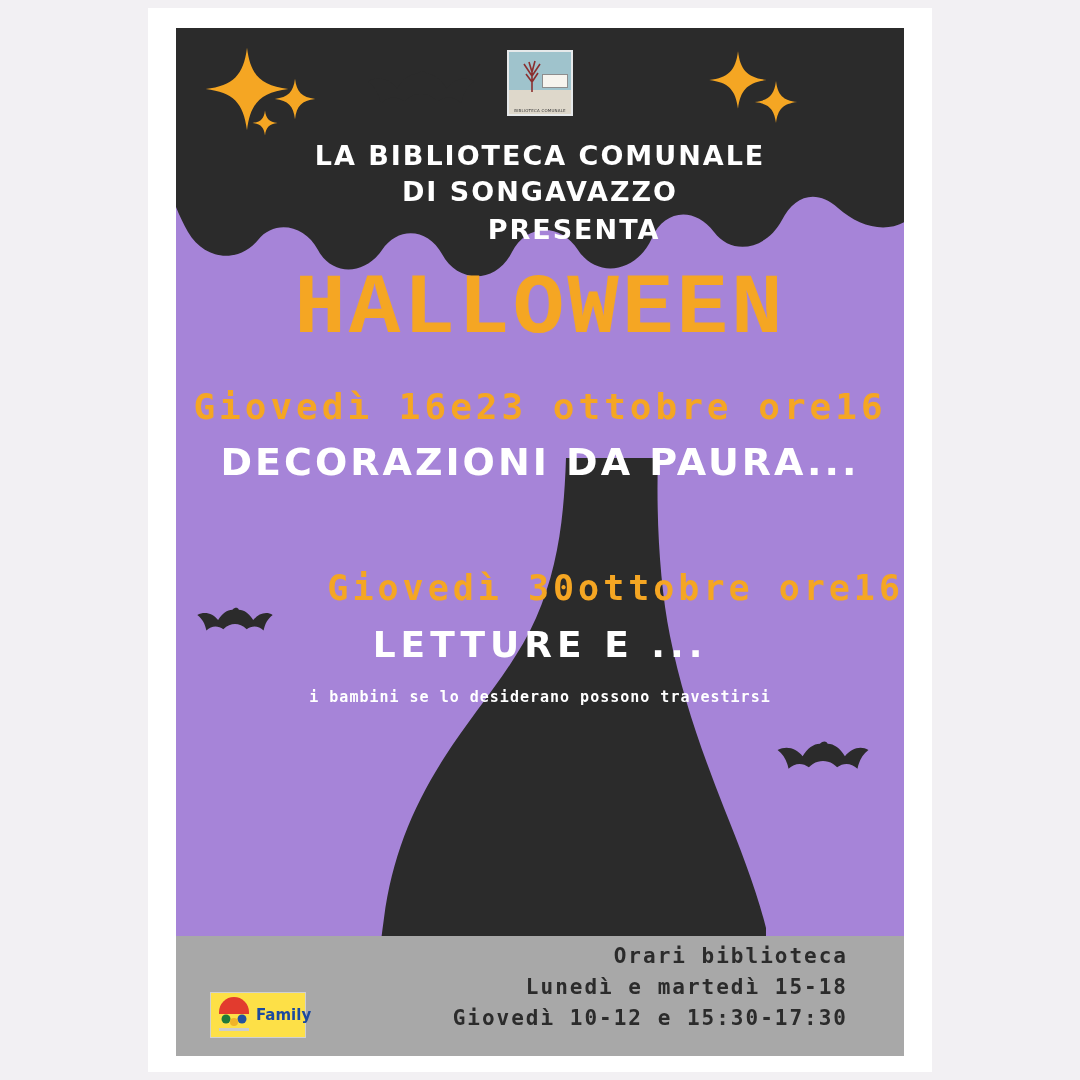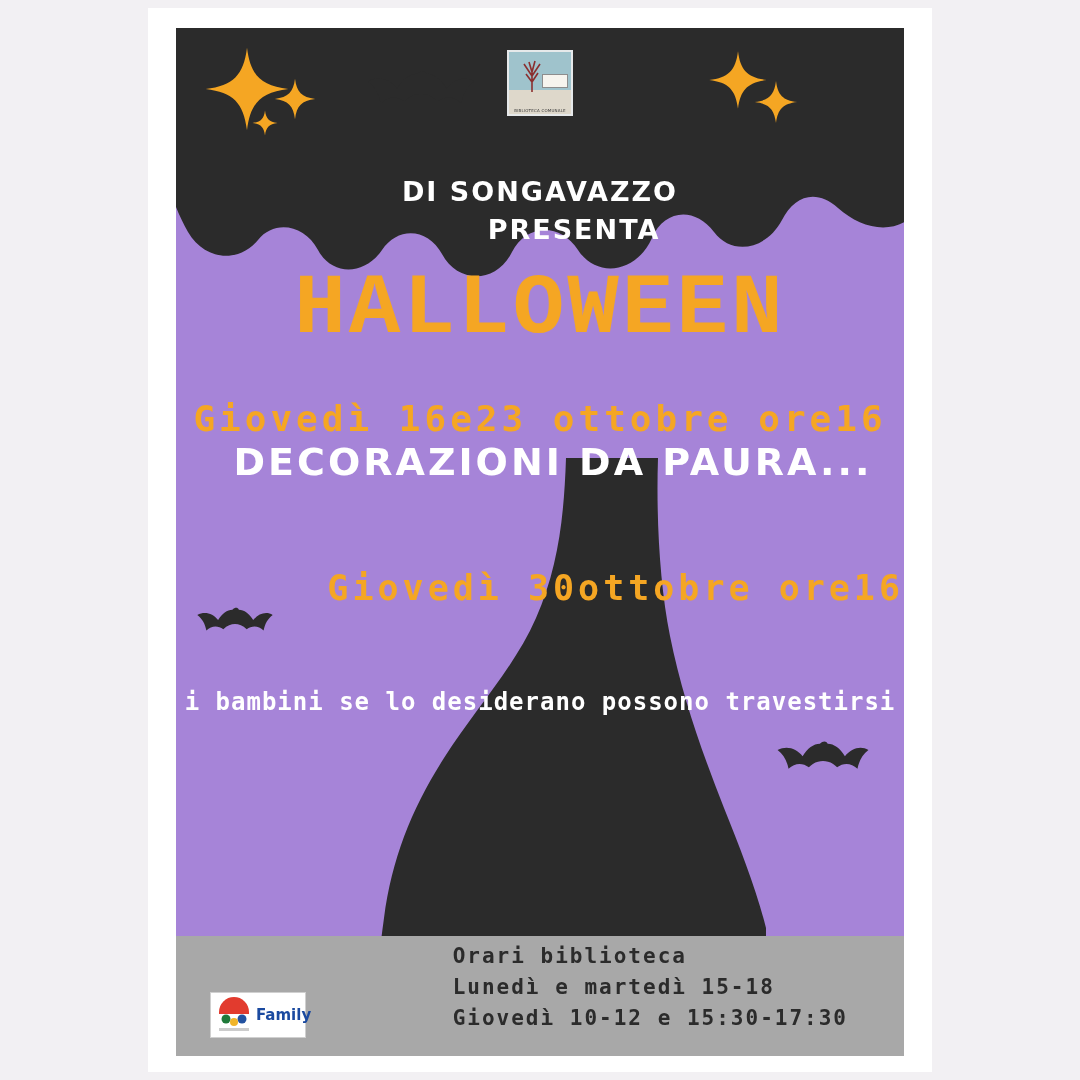--- a/index.html
+++ b/index.html
@@ -122,30 +122,28 @@
     font-family: Liberation Mono, monospace;
   }
 
   #date1 {
     top: 358px;
     color: #f5a623;
     font-size: 36px;
     font-weight: bold;
     letter-spacing: 4px;
     font-family: "DejaVu Sans Mono", monospace;
-    margin-top: 12px;
   }
   #event1 {
     top: 412px;
     color: #ffffff;
     font-size: 38px;
     font-weight: bold;
     letter-spacing: 3px;
     font-family: "DejaVu Sans", sans-serif;
-    padding-left: 13px;
   }
 
   #date2 {
     top: 540px;
     color: #f5a623;
     font-size: 35px;
     font-weight: bold;
     letter-spacing: 4px;
     font-family: "DejaVu Sans Mono", monospace;
     text-align: right;
@@ -154,21 +152,21 @@
     top: 596px;
     color: #ffffff;
     font-size: 36px;
     font-weight: bold;
     letter-spacing: 5px;
     font-family: "DejaVu Sans", sans-serif;
   }
   #subnote {
     top: 660px;
     color: #ffffff;
-    font-size: 24px;
+    font-size: 15px;
     font-weight: bold;
     letter-spacing: 1px;
     font-family: "DejaVu Sans Mono", monospace;
   }
 
   #info-block {
     position: absolute;
     left: 0; right: 0;
     top: 772px;
     text-align: center;
@@ -179,36 +177,36 @@
     line-height: 33px;
     font-family: "DejaVu Sans Mono", monospace;
   }
   #info-block .hl { color: #ffffff; }
 
   
   #hours-block {
     position: absolute;
     right: 56px;
     bottom: 22px;
-    text-align: left;
+    text-align: right;
     color: #2b2b2b;
     font-size: 21px;
     font-weight: bold;
     letter-spacing: 2px;
     line-height: 31px;
     font-family: "DejaVu Sans Mono", monospace;
   }
 
   #family-badge {
     position: absolute;
     left: 34px;
     bottom: 18px;
     width: 96px;
     height: 46px;
-    background: #ffffff;
+    background: #fde047;
     border: 1px solid #d0d0d0;
     box-sizing: border-box;
     display: flex;
     align-items: center;
     padding-left: 4px;
   }
   #family-badge .fam-icon { width: 38px; height: 38px; position: relative; }
   #family-badge .fam-label {
     color: #1b4aa0;
     font-size: 15px;
@@ -308,29 +306,31 @@
       <div class="logo-ground"></div>
       <div class="logo-tree">
         <svg width="22" height="36" viewBox="0 0 22 36">
           <path d="M11,36 L11,16 M11,20 L3,8 M11,20 L19,8 M11,26 L5,18 M11,26 L17,17 M11,16 L8,6 M11,16 L14,5" stroke="#8b2f2f" stroke-width="1.6" fill="none"></path>
         </svg>
       </div>
       <div class="logo-book"></div>
       <div class="logo-caption">BIBLIOTECA COMUNALE</div>
     </div>
 
+    <div class="txt" id="header-line1">LA BIBLIOTECA COMUNALE</div>
     <div class="txt" id="header-line2">DI SONGAVAZZO</div>
     <div class="txt" id="header-line3">PRESENTA</div>
 
     <div class="txt" id="title-halloween">HALLOWEEN</div>
 
     <div class="txt" id="date1">Giovedì 16e23 ottobre ore16</div>
     <div class="txt" id="event1">DECORAZIONI DA PAURA...</div>
 
     <div class="txt" id="date2">Giovedì 30ottobre ore16</div>
+    <div class="txt" id="event2">LETTURE E ...</div>
     <div class="txt" id="subnote">i bambini se lo desiderano possono travestirsi</div>
 
 
     <div id="footer-band">
       <div id="family-badge">
         <div class="fam-icon">
           <svg width="38" height="38" viewBox="0 0 38 38">
             <path d="M4,16 A15,15 0 0 1 34,16 L34,18 L4,18 Z" fill="#e23b2e"></path>
             <circle cx="11" cy="23" r="4.5" fill="#1f7a3a"></circle>
             <circle cx="27" cy="23" r="4.5" fill="#2352a0"></circle>

